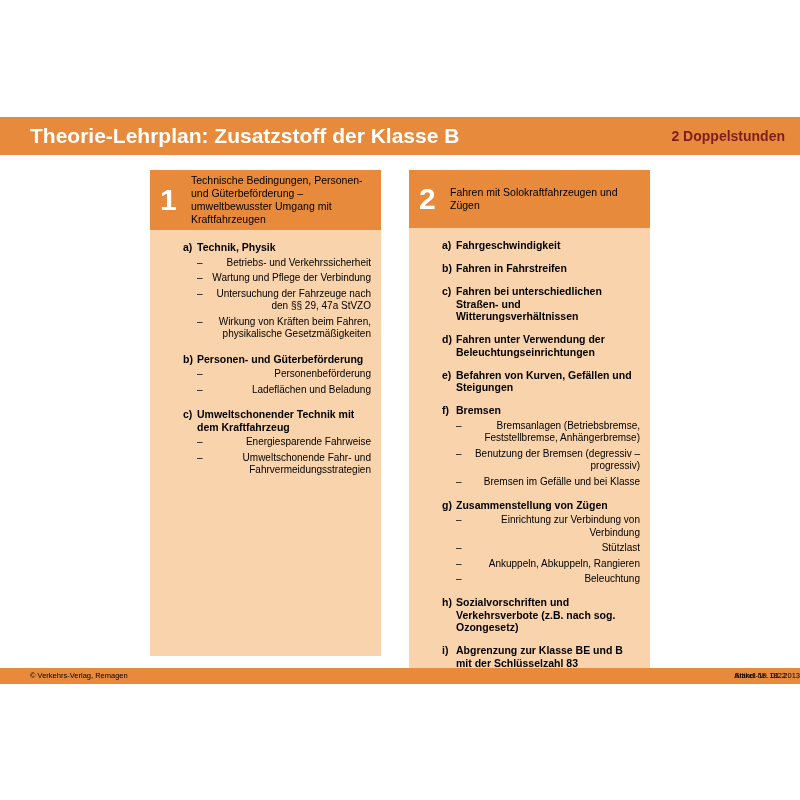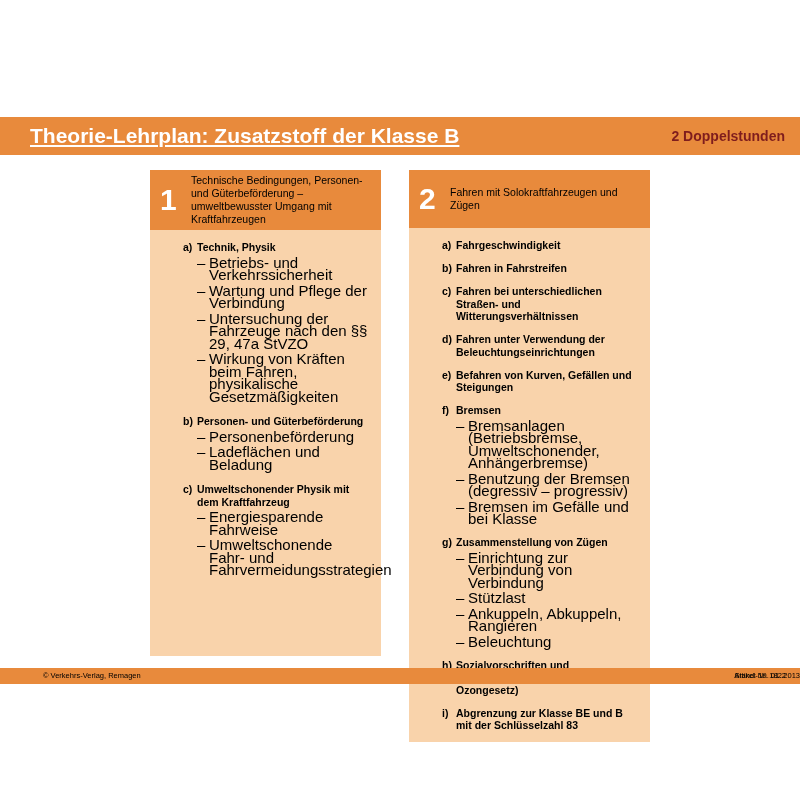--- a/index.html
+++ b/index.html
@@ -27,21 +27,20 @@
     display: flex;
     align-items: center;
     justify-content: space-between;
     padding: 0 15px 0 30px;
   }
   .header-title {
     color: #ffffff;
     font-weight: bold;
     font-size: 21px;
     white-space: nowrap;
-    text-decoration: underline;
   }
   .header-right {
     color: #7f1d1d;
     font-weight: bold;
     font-size: 14px;
     white-space: nowrap;
     text-align: center;
   }
   
   .columns {
@@ -99,23 +98,24 @@
     font-size: 10.5px;
     line-height: 12.5px;
     color: #000000;
   }
   .letter { flex: 0 0 14px; }
   .heading-text { flex: 1; }
   .items {
     list-style: none;
     margin: 3px 0 0 14px;
     padding: 0;
-    font-size: 15px;
+    font-size: 10px;
     line-height: 12.5px;
     color: #000000;
+    text-align: right;
   }
   .item {
     position: relative;
     padding-left: 12px;
     margin-bottom: 3px;
   }
   .item::before {
     content: "–";
     position: absolute;
     left: 0;
@@ -132,21 +132,21 @@
   }
   .footer-bar span {
     position: absolute;
     top: 0;
     height: 16px;
     line-height: 16px;
     font-size: 7.5px;
     color: #000000;
     white-space: nowrap;
   }
-  .footer-left  { left: 30px; margin-left: 13px; }
+  .footer-left  { left: 30px; }
   .footer-center{ left: 0; right: 0; text-align: right; }
   .footer-right { right: 14px; }
 </style>
 </head>
 <body>
 
 <div class="page">
 
   <div class="header-bar">
     <span class="header-title">Theorie-Lehrplan: Zusatzstoff der Klasse B</span>
@@ -185,21 +185,21 @@
     <ul class="items">
   <li class="item">Personenbeförderung</li>
 
   <li class="item">Ladeflächen und Beladung</li>
 </ul>
   </div>
 
   <div class="section">
     <div class="section-heading">
       <span class="letter">c)</span>
-      <span class="heading-text">Umweltschonender Physik mit dem Kraftfahrzeug</span>
+      <span class="heading-text">Umweltschonender Technik mit dem Kraftfahrzeug</span>
     </div>
     <ul class="items">
   <li class="item">Energiesparende Fahrweise</li>
 
   <li class="item">Umweltschonende Fahr- und Fahrvermeidungsstrategien</li>
 </ul>
   </div>
 </div>
     </div>
 
@@ -248,21 +248,21 @@
     </div>
 
   </div>
 
   <div class="section">
     <div class="section-heading">
       <span class="letter">f)</span>
       <span class="heading-text">Bremsen</span>
     </div>
     <ul class="items">
-  <li class="item">Bremsanlagen (Betriebsbremse, Umweltschonender, Anhängerbremse)</li>
+  <li class="item">Bremsanlagen (Betriebsbremse, Feststellbremse, Anhängerbremse)</li>
 
   <li class="item">Benutzung der Bremsen (degressiv – progressiv)</li>
 
   <li class="item">Bremsen im Gefälle und bei Klasse</li>
 </ul>
   </div>
 
   <div class="section">
     <div class="section-heading">
       <span class="letter">g)</span>

